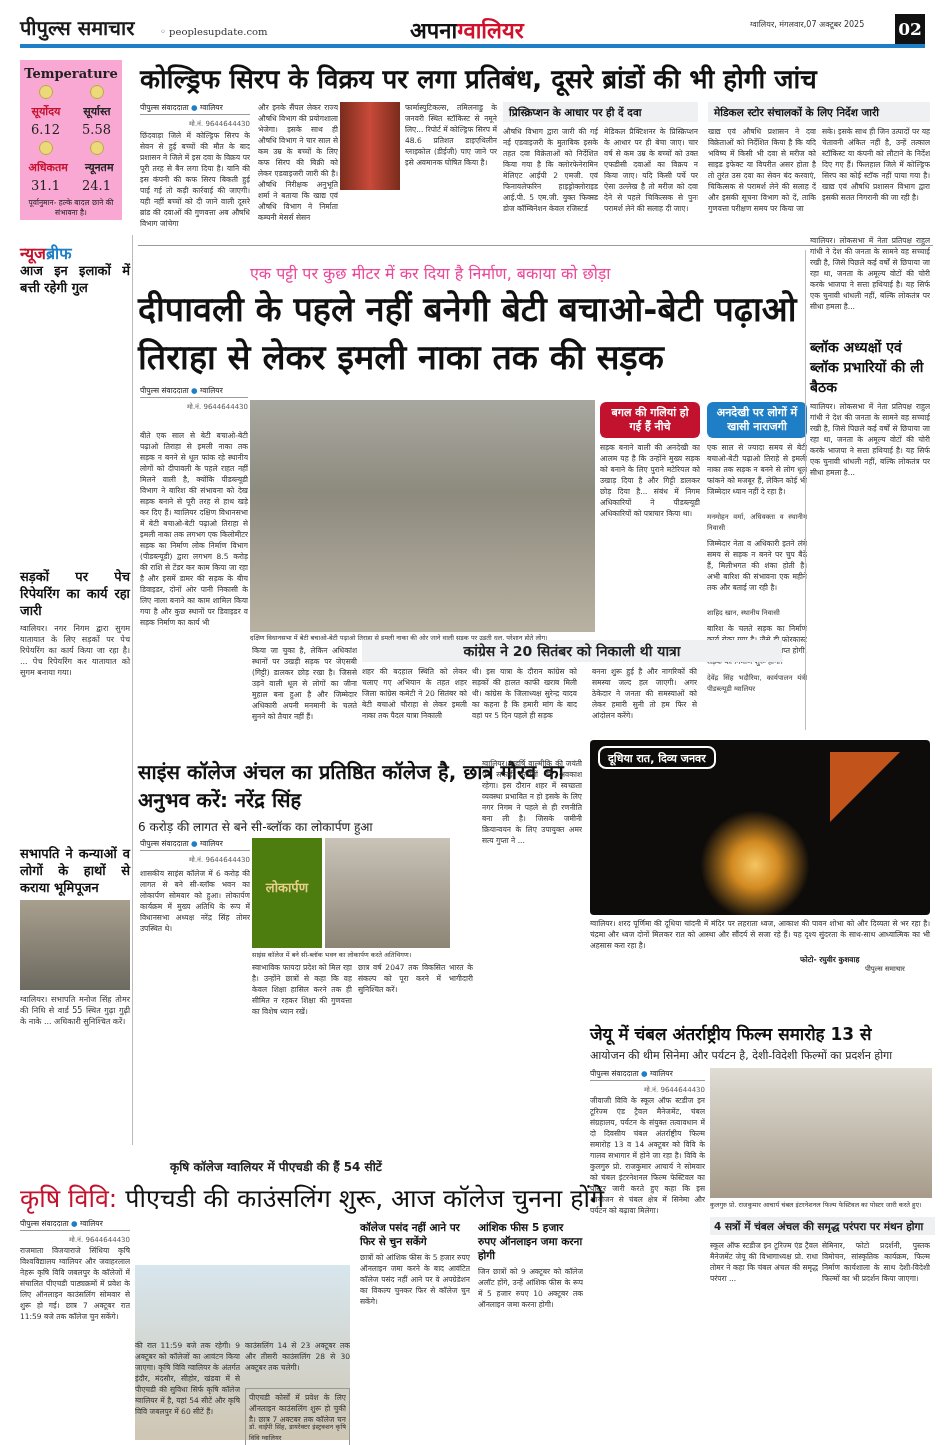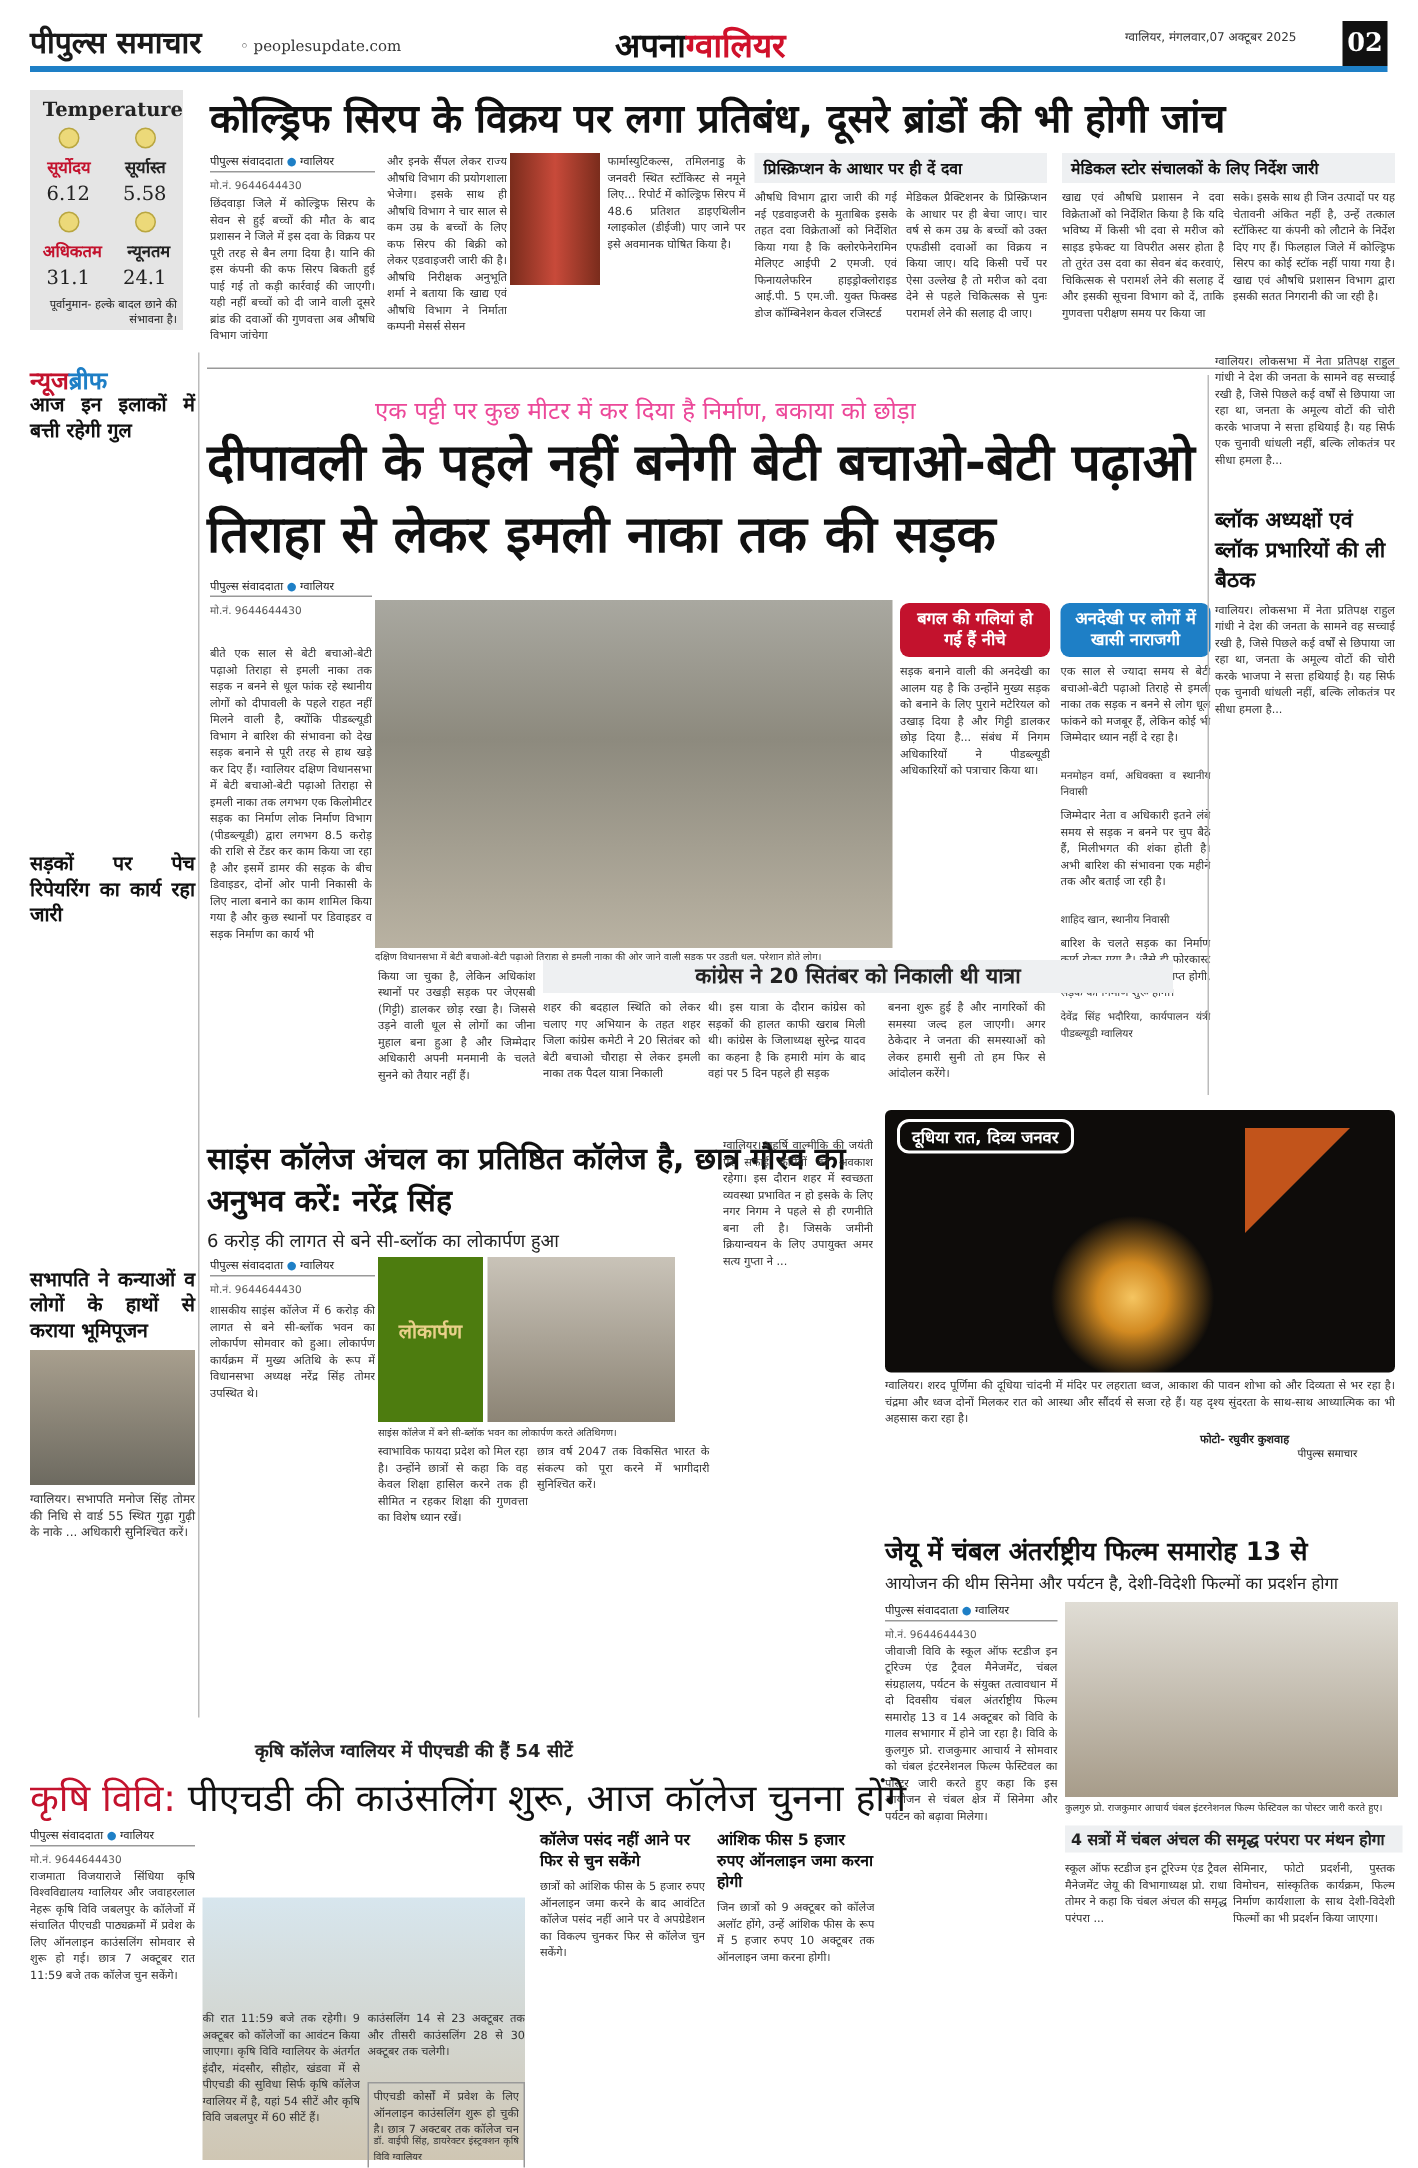--- a/index.html
+++ b/index.html
@@ -6,36 +6,36 @@
 body{width:945px;height:1445px;background:#fff;font-family:"DejaVu Sans",sans-serif;color:#222;position:relative;overflow:hidden}
 .abs{position:absolute}
 .mast{top:0;left:0;width:945px;height:45px}
 .logo{left:20px;top:14px;font-size:20px;font-weight:bold;color:#1a1a1a;font-family:"DejaVu Sans",sans-serif}
 .site{left:160px;top:26px;font-size:10px;color:#333;font-family:"DejaVu Serif",serif}
 .sectitle{left:410px;top:14px;font-size:22px;font-weight:bold;color:#111}
 .sectitle span{color:#d0112b}
 .dateline{left:750px;top:18px;font-size:8px;color:#333}
 .pgno{left:895px;top:14px;width:30px;height:30px;background:#111;color:#fff;font-weight:bold;font-size:17px;text-align:center;line-height:30px;font-family:"DejaVu Serif",serif}
 .rule{left:20px;top:44px;width:905px;height:4px;background:#1e7fc6}
-.tempbox{left:20px;top:60px;width:102px;height:160px;background:#e5e5e5;text-align:right;padding-top:6px}
+.tempbox{left:20px;top:60px;width:102px;height:160px;background:#f9a8d4;text-align:center;padding-top:6px}
 .tempbox .tt{font-family:"DejaVu Serif",serif;font-weight:bold;font-size:13px}
 .tempbox .row{display:flex;justify-content:space-around;margin-top:4px}
 .sun{width:14px;height:14px;border-radius:50%;background:#ecd979;border:1px solid #b9a640;display:inline-block}
 .tl{font-size:11px;font-weight:bold}
 .tl.red{color:#c3122d}
 .tv{font-size:13px;font-family:"DejaVu Serif",serif}
 .tempbox .fc{font-size:7.5px;margin-top:4px;padding:0 4px}
 .brief{left:20px;top:242px;font-size:16px;font-weight:bold}
 .brief .a{color:#c3122d}.brief .b{color:#1e7fc6}
 .bcol{left:20px;width:110px;font-size:8px;line-height:11px;text-align:justify;color:#333}
 .bh{font-size:13px;font-weight:bold;line-height:17px;color:#111;margin-bottom:4px}
 .h1{left:140px;top:60px;font-size:26px;font-weight:bold;color:#111;white-space:nowrap}
 .byline{font-size:7.5px;border-bottom:1px solid #999;padding-bottom:2px;margin-bottom:4px}
 .byline .dot{color:#1e7fc6}
-.mob{font-size:7px;text-align:left;color:#555}
+.mob{font-size:7px;text-align:right;color:#555}
 .txt{font-size:7.5px;line-height:11px;color:#333;text-align:justify;overflow:hidden}
 .subh{font-size:12px;font-weight:bold;background:#eef0f2;padding:3px 6px;color:#111}
 .img{background:#7d7a70}
 .deck{left:250px;top:262px;font-size:16px;color:#ec4899}
 .h2{left:138px;top:285px;width:660px;font-size:34px;font-weight:bold;line-height:48px;color:#111}
 .pill{color:#fff;font-weight:bold;font-size:11px;text-align:center;border-radius:6px;padding:4px;line-height:14px}
 .pill.red{background:#c3122d}.pill.blue{background:#1e7fc6}
 .side{left:810px;top:235px;width:120px}
 .h3{font-size:16px;font-weight:bold;line-height:20px;color:#111;margin-bottom:4px}
 .hcong{left:362px;top:640px;width:420px;height:22px;background:#eef0f2;text-align:center;font-size:14px;font-weight:bold;line-height:22px}
@@ -96,20 +96,21 @@
     </div>
   <div class="fc">पूर्वानुमान- हल्के बादल छाने की संभावना है।</div>
 </div>
 
 <div class="abs brief"><span class="a">न्यूज</span><span class="b">ब्रीफ</span></div>
 <div class="abs bcol" style="top:262px;height:270px">
   <div class="bh">आज इन इलाकों में बत्ती रहेगी गुल</div>
 </div>
 <div class="abs bcol" style="top:568px;height:240px">
   <div class="bh">सड़कों पर पेच रिपेयरिंग का कार्य रहा जारी</div>
+  <div>ग्वालियर। नगर निगम द्वारा सुगम यातायात के लिए सड़कों पर पेच रिपेयरिंग का कार्य किया जा रहा है। ... पेच रिपेयरिंग कर यातायात को सुगम बनाया गया।</div>
 </div>
 <div class="abs bcol" style="top:845px;height:300px">
   <div class="bh">सभापति ने कन्याओं व लोगों के हाथों से कराया भूमिपूजन</div>
   <div class="img" style="height:90px;margin-bottom:4px;background:linear-gradient(#a89f8e,#6d6a60)"></div>
   <div>ग्वालियर। सभापति मनोज सिंह तोमर की निधि से वार्ड 55 स्थित गुढ़ा गुढ़ी के नाके ... अधिकारी सुनिश्चित करें।</div>
 </div>
 <div class="abs vline" style="left:132px;top:235px;height:910px"></div>
 
 <div class="abs h1">कोल्ड्रिफ सिरप के विक्रय पर लगा प्रतिबंध, दूसरे ब्रांडों की भी होगी जांच</div>
 <div class="abs" style="left:140px;top:102px;width:110px">

